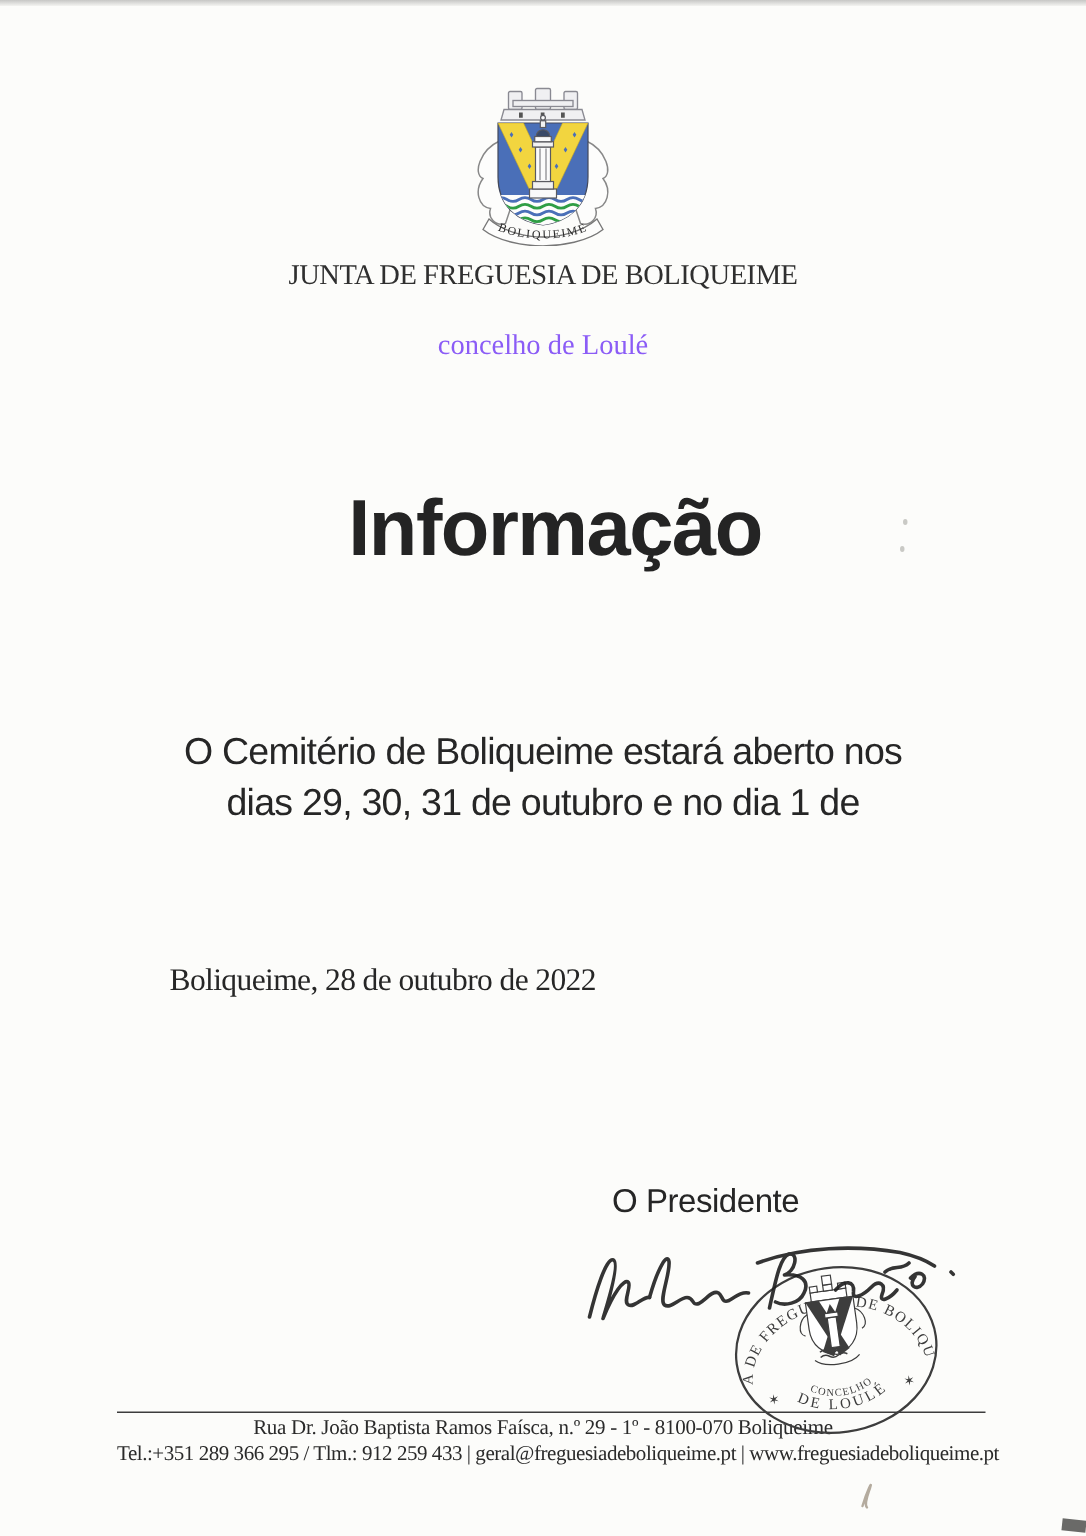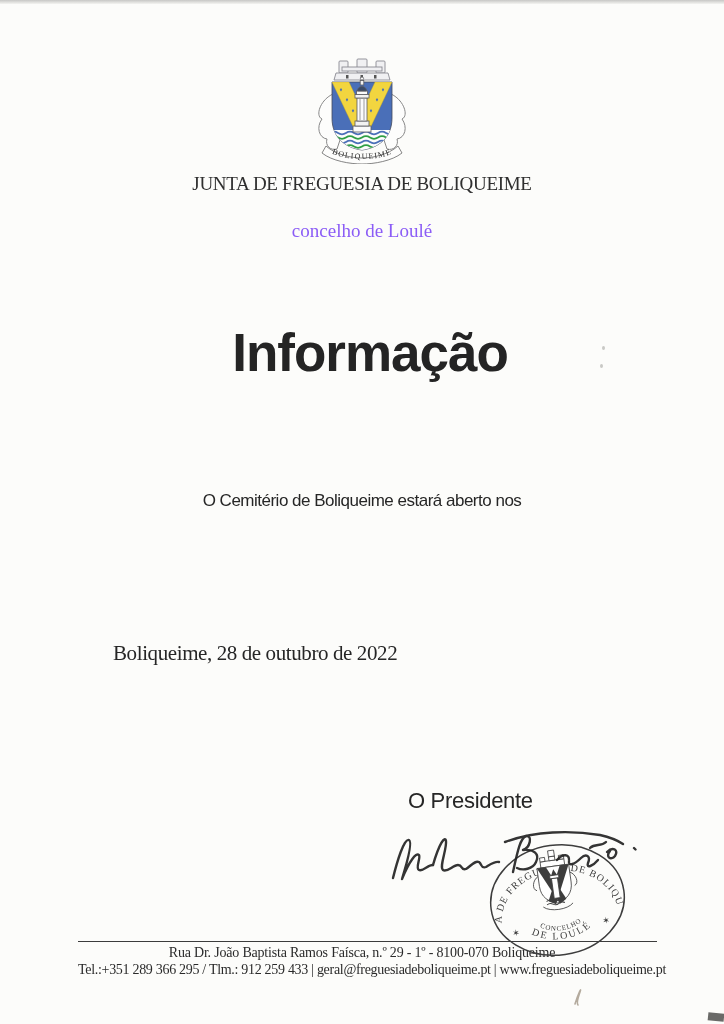--- a/index.html
+++ b/index.html
@@ -14,21 +14,21 @@
   .crest{position:absolute;left:312px;top:58px;width:100px;height:106px;}
   .org-name{position:absolute;left:0;top:173px;width:724px;text-align:center;
     font-family:"Liberation Serif","DejaVu Serif",serif;
     font-size:19px;letter-spacing:-0.3px;color:#2f2f2f;}
   .org-sub{position:absolute;left:0;top:196px;width:724px;text-align:center;
     font-family:"Liberation Serif","DejaVu Serif",serif;
     font-size:19px;color:#8b5cf6;margin-top:24px;}
   .doc-title{position:absolute;left:8px;top:322px;width:724px;margin:0;text-align:center;
     font-size:53px;font-weight:bold;letter-spacing:-1px;color:#242424;}
   .body-text{position:absolute;left:0;top:484px;width:724px;text-align:center;
-    font-size:17px;letter-spacing:-0.5px;line-height:34px;color:#262626;}
+    font-size:25px;letter-spacing:-0.5px;line-height:34px;color:#262626;}
   .dateline{position:absolute;left:113px;top:641px;
     font-size:21px;letter-spacing:-0.4px;color:#262626;font-family:Liberation Serif, serif;}
   .president{position:absolute;left:408px;top:788px;
     font-size:22px;letter-spacing:-0.3px;color:#262626;}
   .signature{position:absolute;left:385px;top:808px;width:260px;height:80px;z-index:5;}
   .stamp{position:absolute;left:487px;top:842px;width:141px;height:116px;z-index:4;
     transform:rotate(-8deg);}
   .footer-rule{position:absolute;left:78px;top:941px;width:579px;height:1px;
     background:#3c3c3c;z-index:1;}
   .footer{position:absolute;left:0;top:944px;width:724px;text-align:center;z-index:2;
@@ -126,20 +126,21 @@
   <div class="org-name">JUNTA DE FREGUESIA DE BOLIQUEIME</div>
   <div class="org-sub">concelho de Loulé</div>
 
   <h1 class="doc-title">Informação</h1>
 
   <div class="speck" style="left:602px;top:346px;"></div>
   <div class="speck" style="left:600px;top:364px;"></div>
 
   <div class="body-text">
     <div>O Cemitério de Boliqueime estará aberto nos</div>
+    <div>dias 29, 30, 31 de outubro e no dia 1 de</div>
   </div>
 
   <div class="dateline">Boliqueime, 28 de outubro de 2022</div>
 
   <div class="president">O Presidente</div>
 
   <svg class="signature" viewBox="0 0 260 80">
     <g fill="none" stroke="#1f1f1f" stroke-width="2.4" stroke-linecap="round" stroke-linejoin="round" opacity="0.9">
       <path d="M8,70 C12,54 19,30 24,32 C28,34 21,58 17,71 C24,54 31,44 34,47 C36,50 30,60 34,62 C38,64 44,56 48,57"></path>
       <path d="M48,57 C54,36 60,27 61,33 C62,41 54,59 58,62 C62,65 68,57 73,57 C78,57 76,63 81,61 C86,58 90,52 94,54 C97,56 96,61 101,59 C106,56 110,53 114,54"></path>

